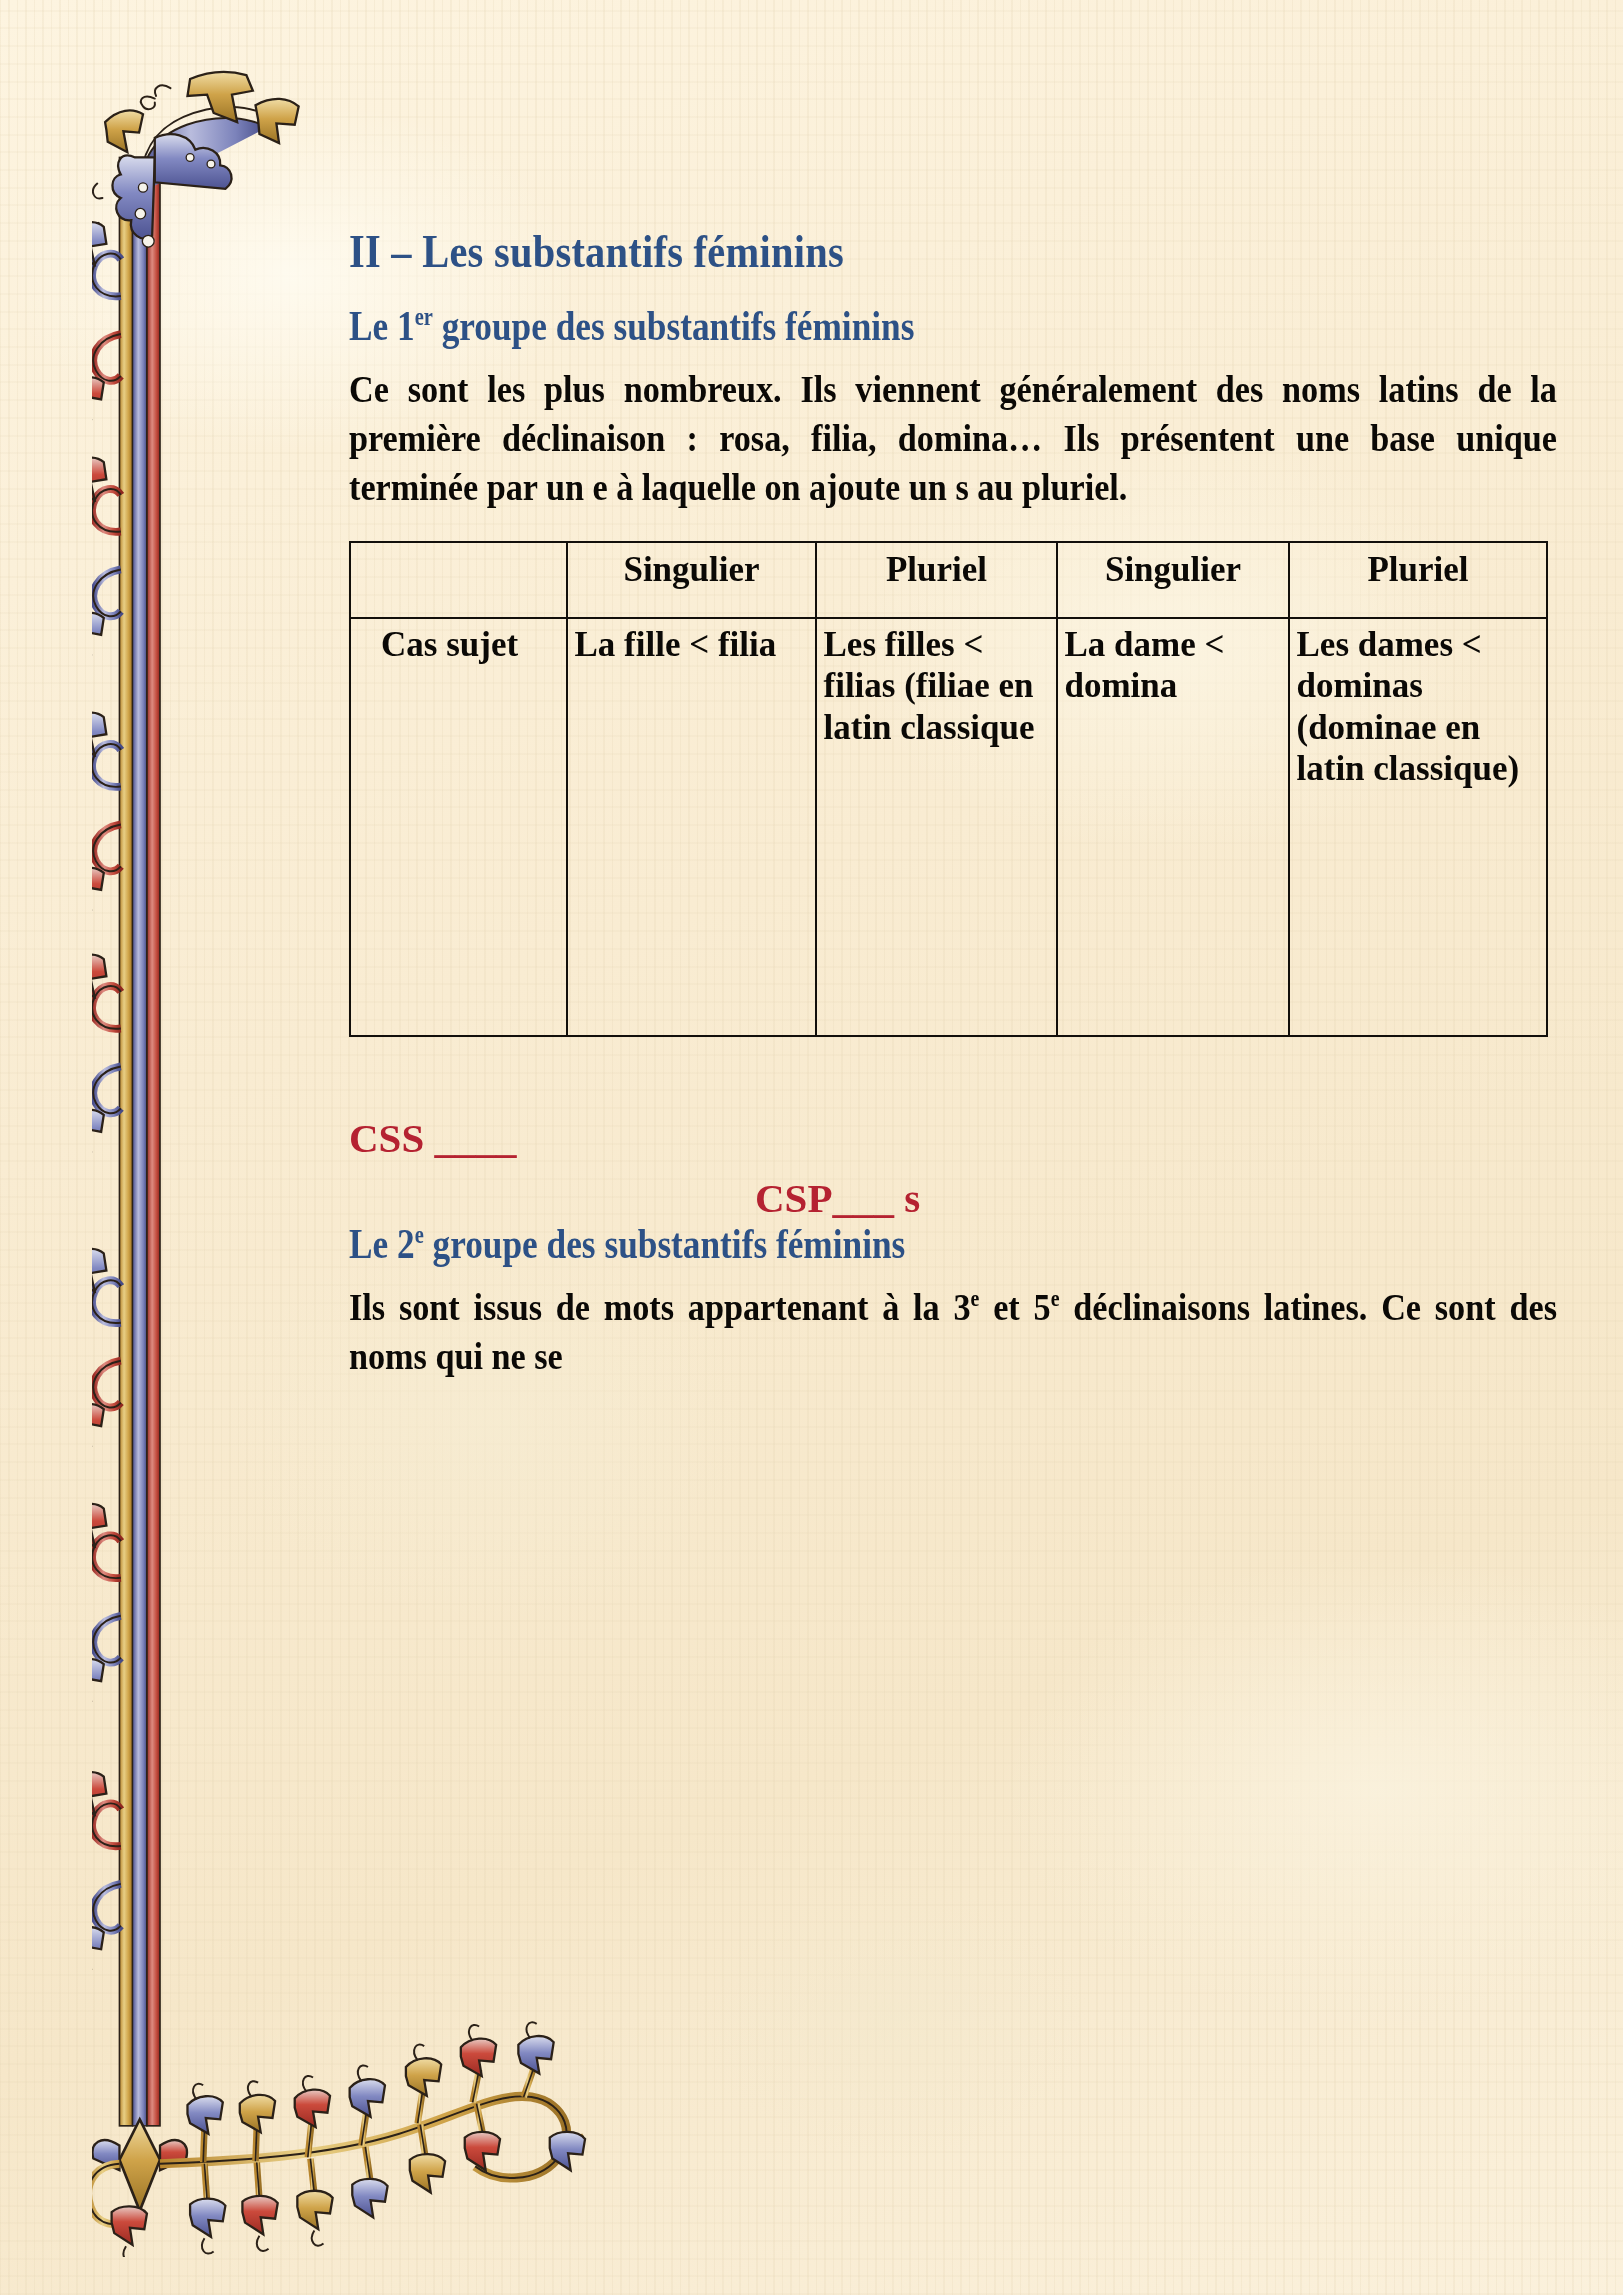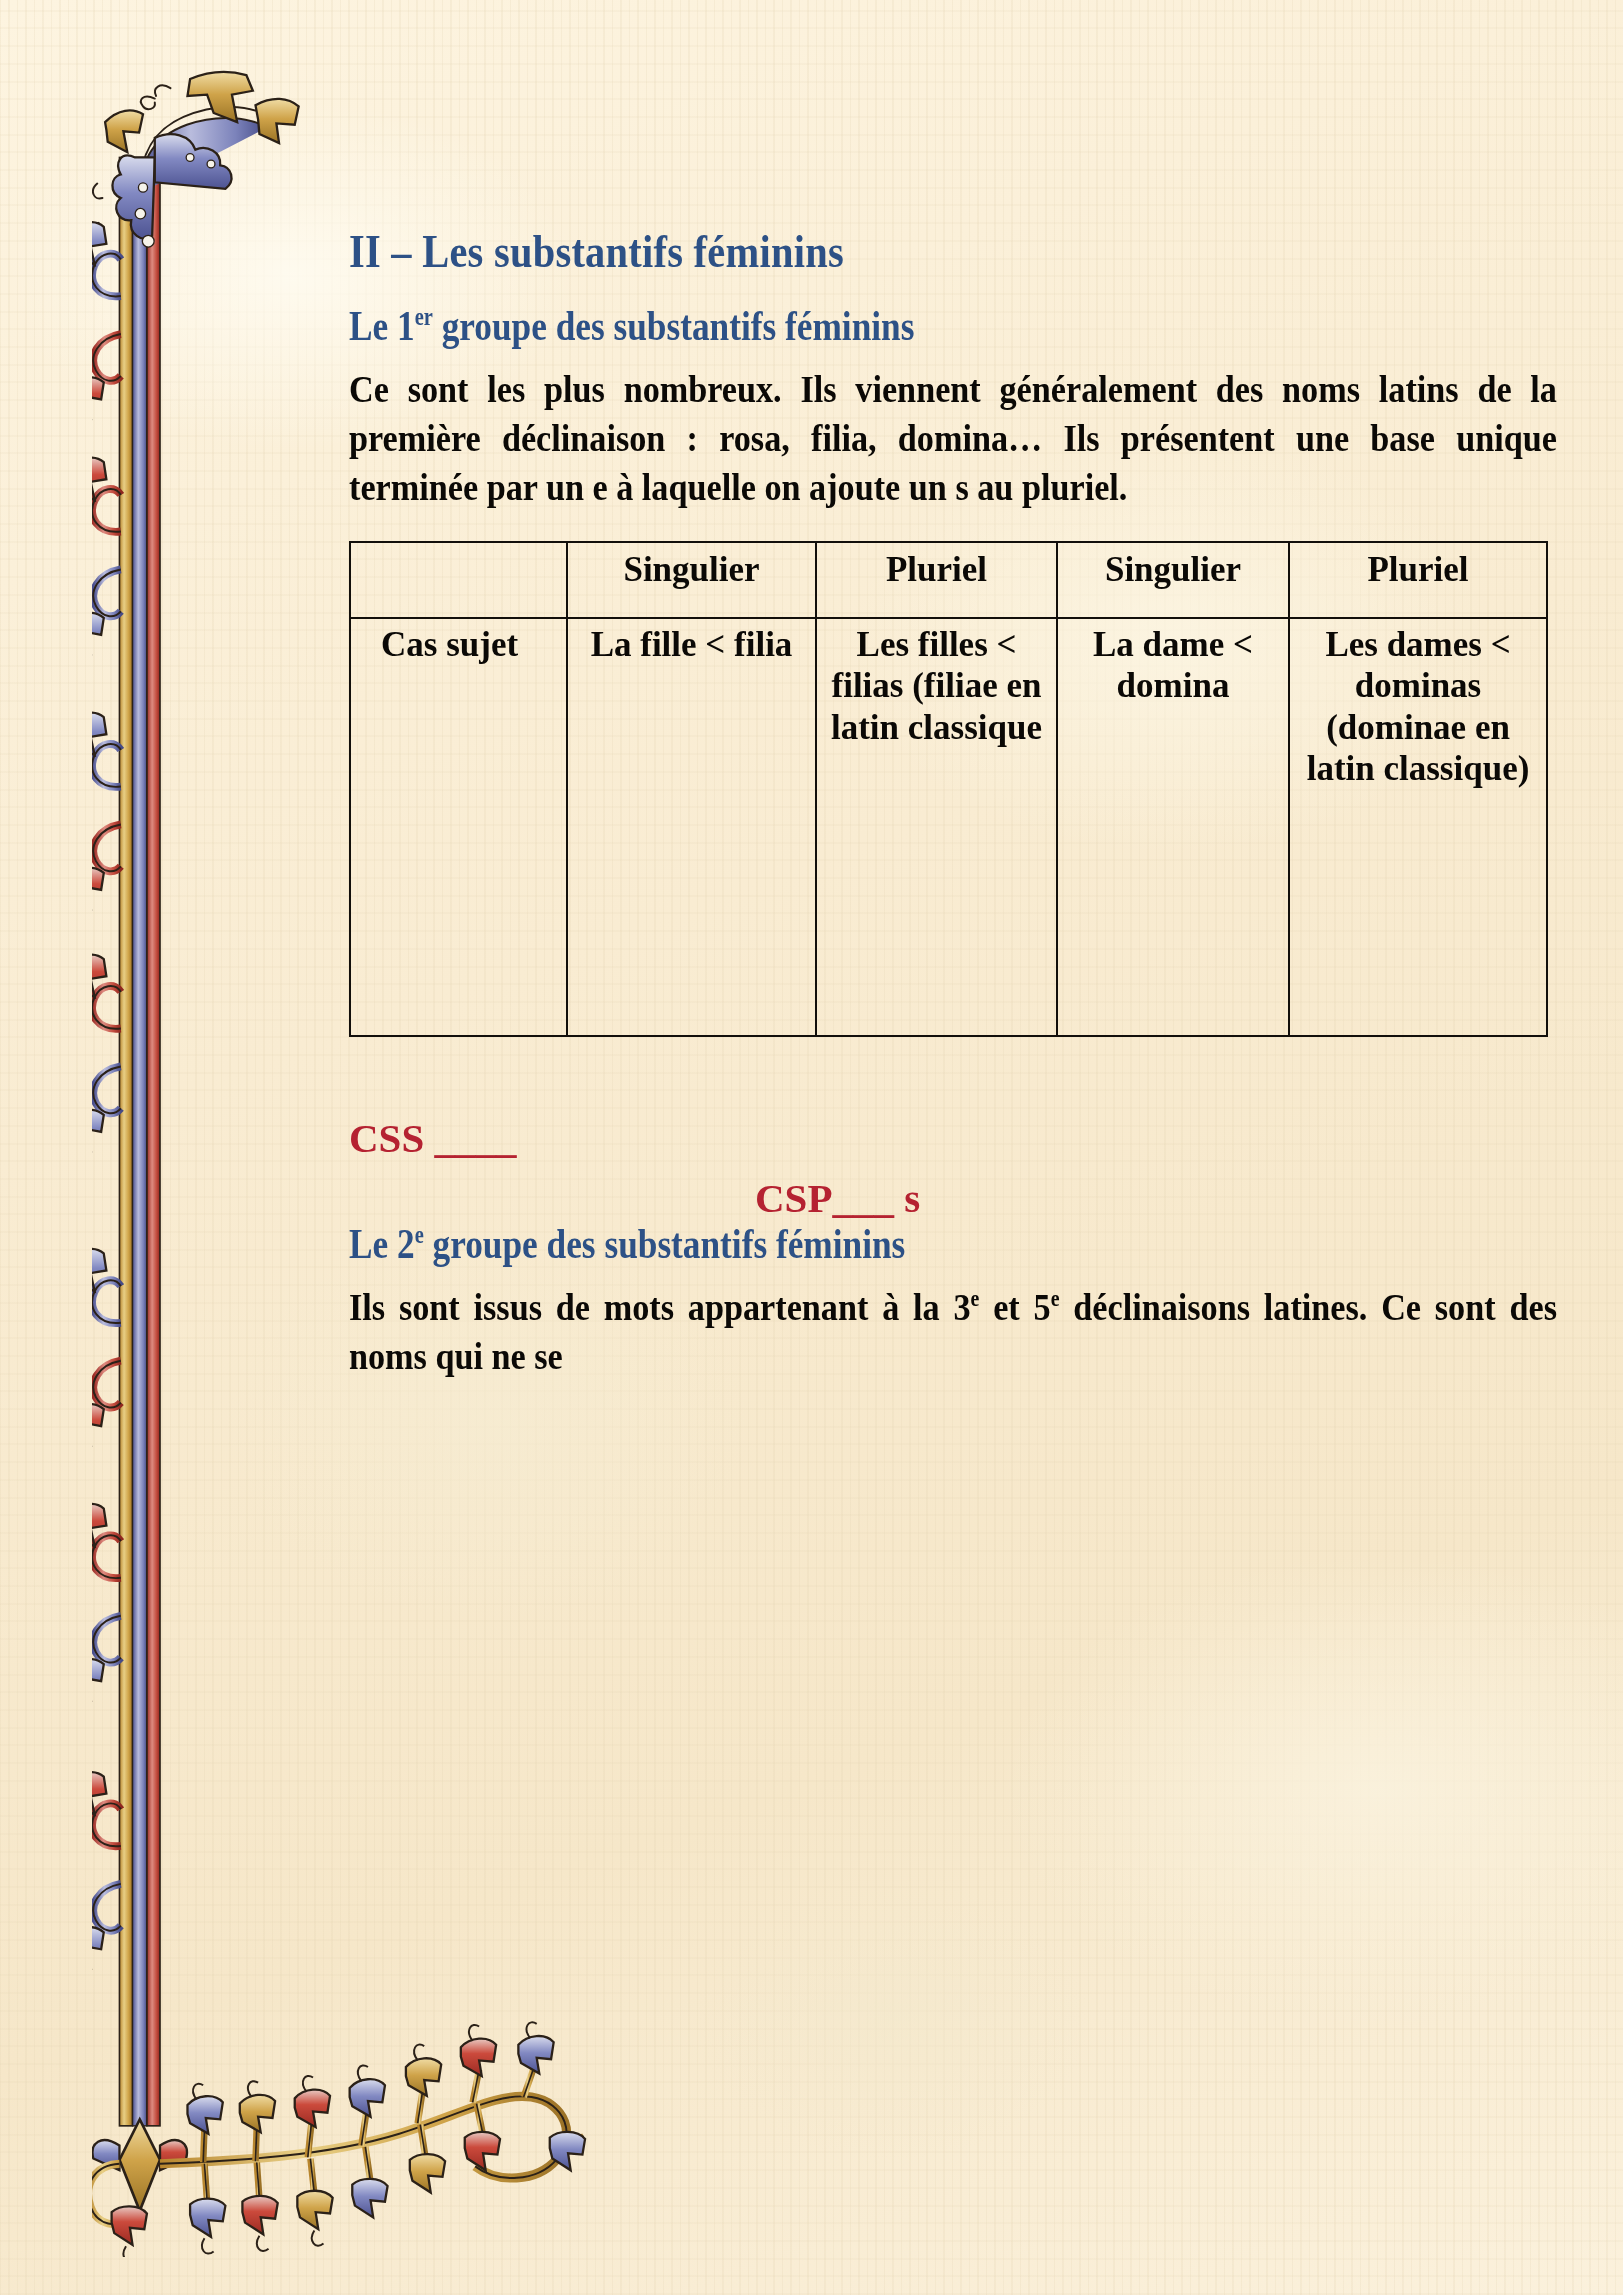--- a/index.html
+++ b/index.html
@@ -107,21 +107,20 @@
   table.decl th {
     text-align: center;
     font-weight: 600;
     height: 63px;
   }
   table.decl td.rowhead {
     text-align: left;
     padding-left: 30px;
   }
   table.decl td.cell {
-    text-align: center;
   }
   table.decl tr.r1 td { height: 406px; }
   table.decl tr.r2 td { height: 209px; }
   col.c0 { width: 217px; }
   col.c1 { width: 249px; }
   col.c2 { width: 241px; }
   col.c3 { width: 232px; }
   col.c4 { width: 258px; }
 
   

